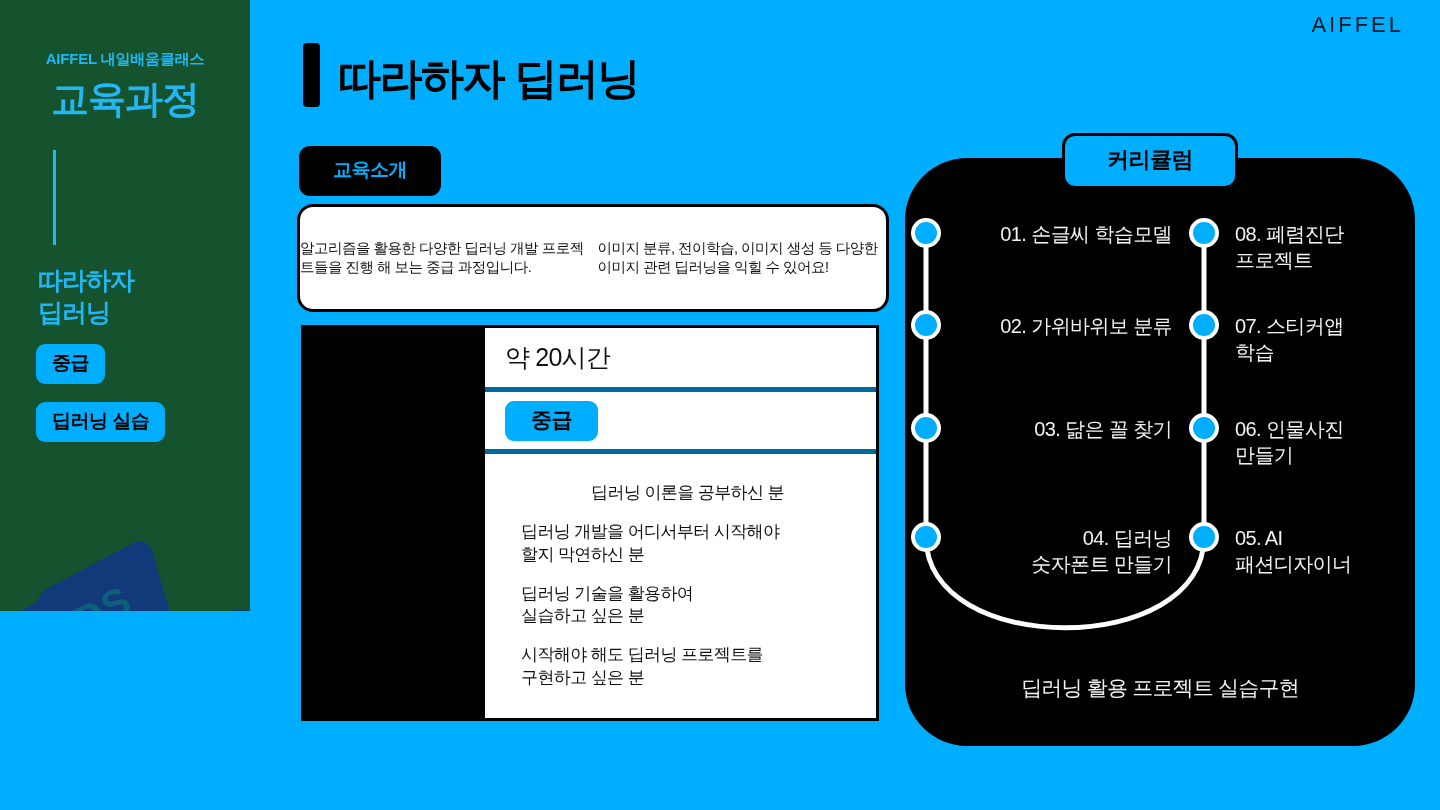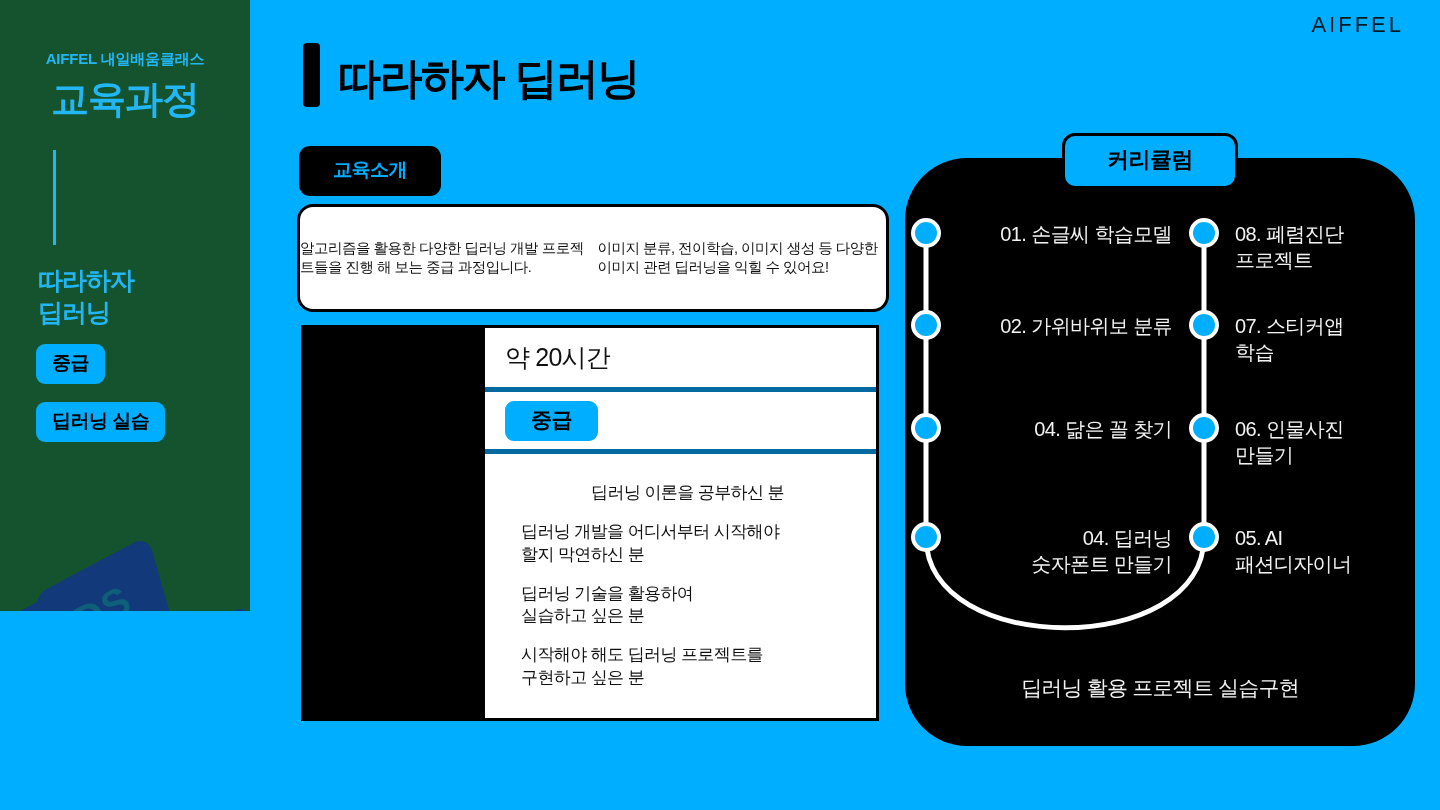--- a/index.html
+++ b/index.html
@@ -252,21 +252,21 @@
       <circle cx="21" cy="379" r="13" fill="#00AEFF" stroke="#ffffff" stroke-width="4"></circle>
 
       <circle cx="299" cy="75" r="13" fill="#00AEFF" stroke="#ffffff" stroke-width="4"></circle>
       <circle cx="299" cy="167" r="13" fill="#00AEFF" stroke="#ffffff" stroke-width="4"></circle>
       <circle cx="299" cy="270" r="13" fill="#00AEFF" stroke="#ffffff" stroke-width="4"></circle>
       <circle cx="299" cy="379" r="13" fill="#00AEFF" stroke="#ffffff" stroke-width="4"></circle>
     </svg>
 
     <div class="curr-item col-left" style="top:63px;">01. 손글씨 학습모델</div>
     <div class="curr-item col-left" style="top:155px;">02. 가위바위보 분류</div>
-    <div class="curr-item col-left" style="top:258px;">04. 닮은 꼴 찾기</div>
+    <div class="curr-item col-left" style="top:258px;">03. 닮은 꼴 찾기</div>
     <div class="curr-item col-left" style="top:367px;">04. 딥러닝
       숫자폰트 만들기</div>
 
     <div class="curr-item col-right" style="top:63px;">08. 폐렴진단
       프로젝트</div>
     <div class="curr-item col-right" style="top:155px;">07. 스티커앱
       학습</div>
     <div class="curr-item col-right" style="top:258px;">06. 인물사진
       만들기</div>
     <div class="curr-item col-right" style="top:367px;">05. AI

